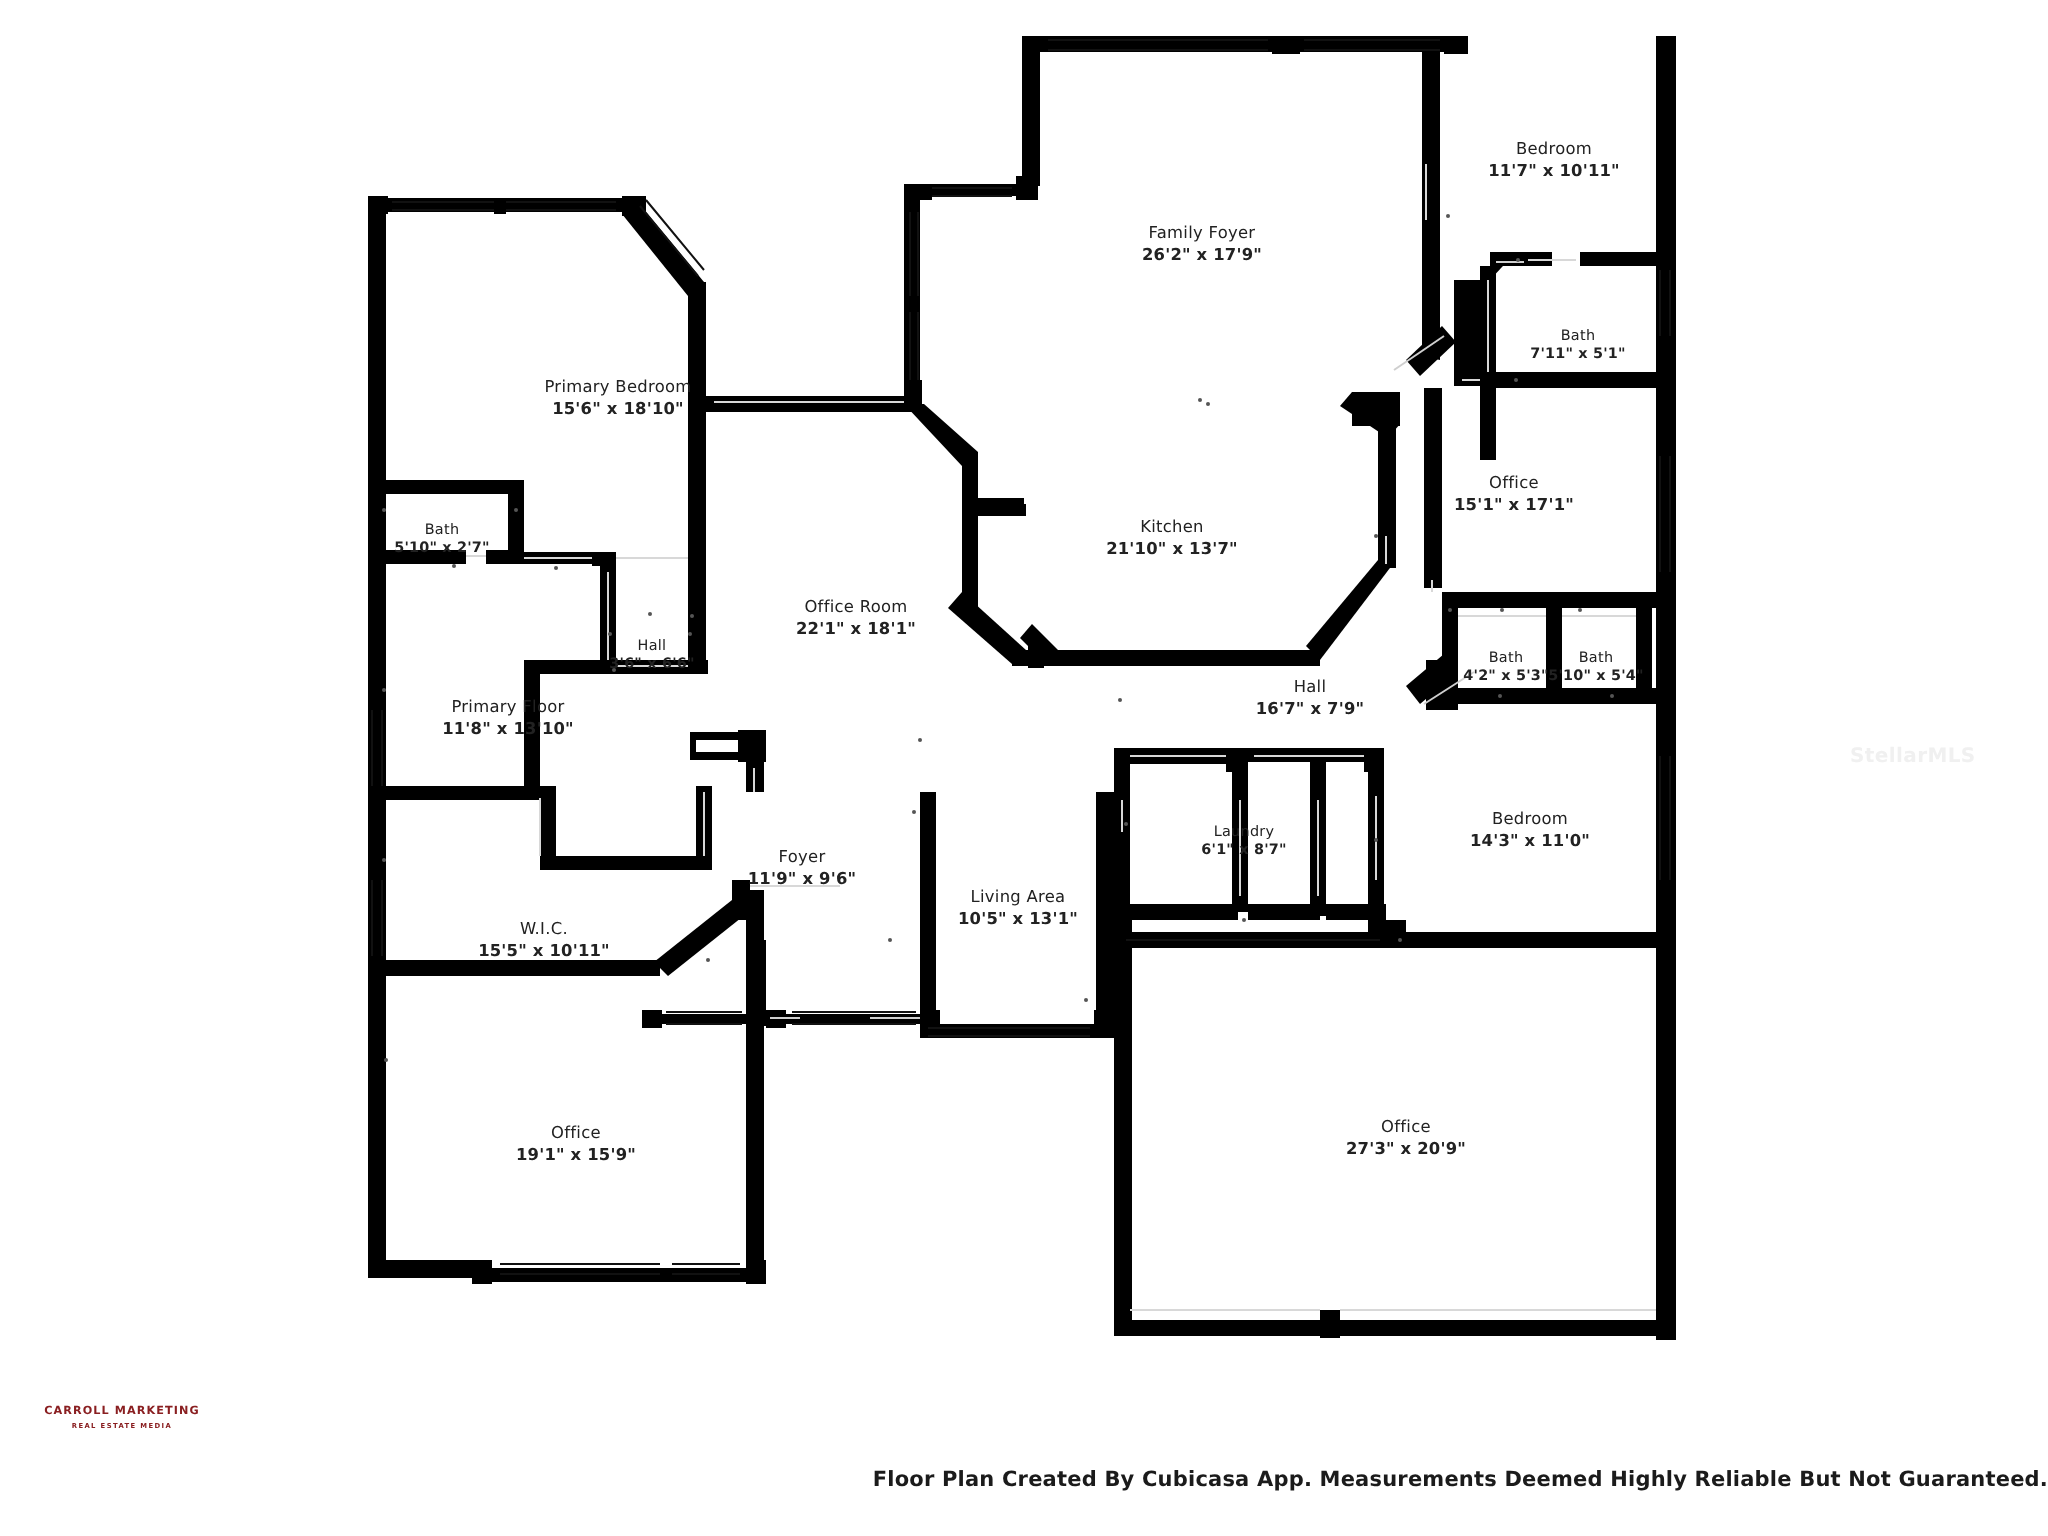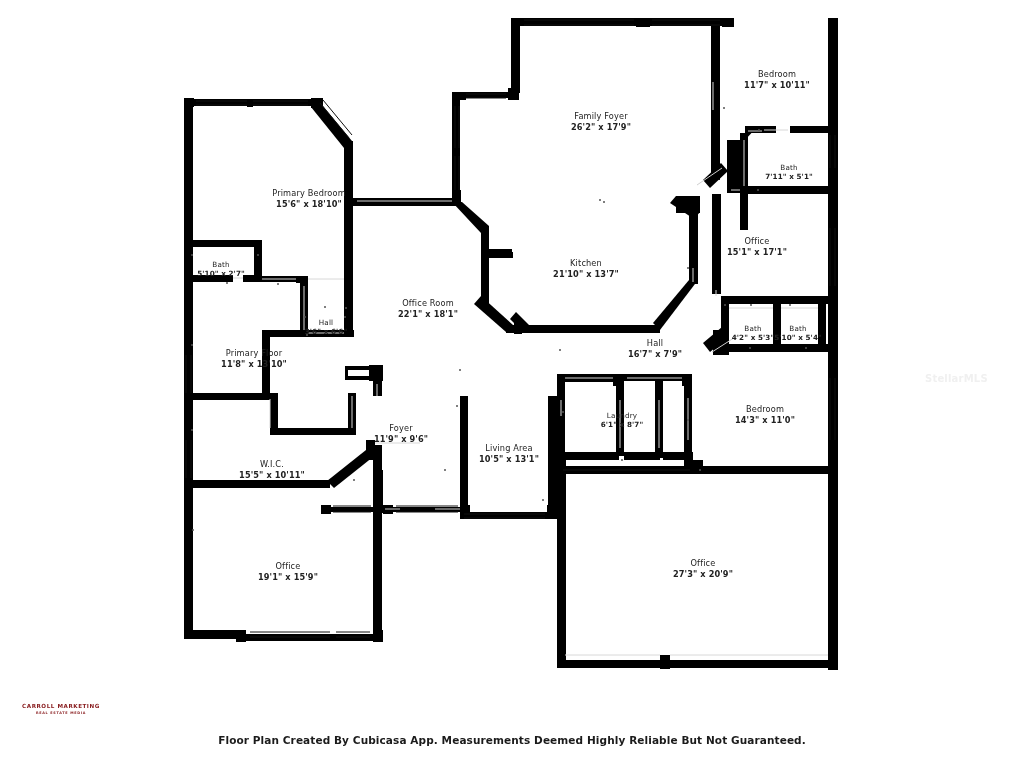--- a/index.html
+++ b/index.html
@@ -55,21 +55,21 @@
   }
   .room-label.small .rl-name,
   .room-label.small .rl-dims {
     font-size: 7.2px;
   }
   #footer-note {
     position: absolute;
     left: 0;
     top: 734px;
     width: 1024px;
-    text-align: center;
+    text-align: right;
     font-size: 10.5px;
     font-weight: 700;
     color: #1b1b1b;
     letter-spacing: 0.1px;
   }
   #brand-logo {
     position: absolute;
     left: 18px;
     top: 703px;
     width: 86px;

